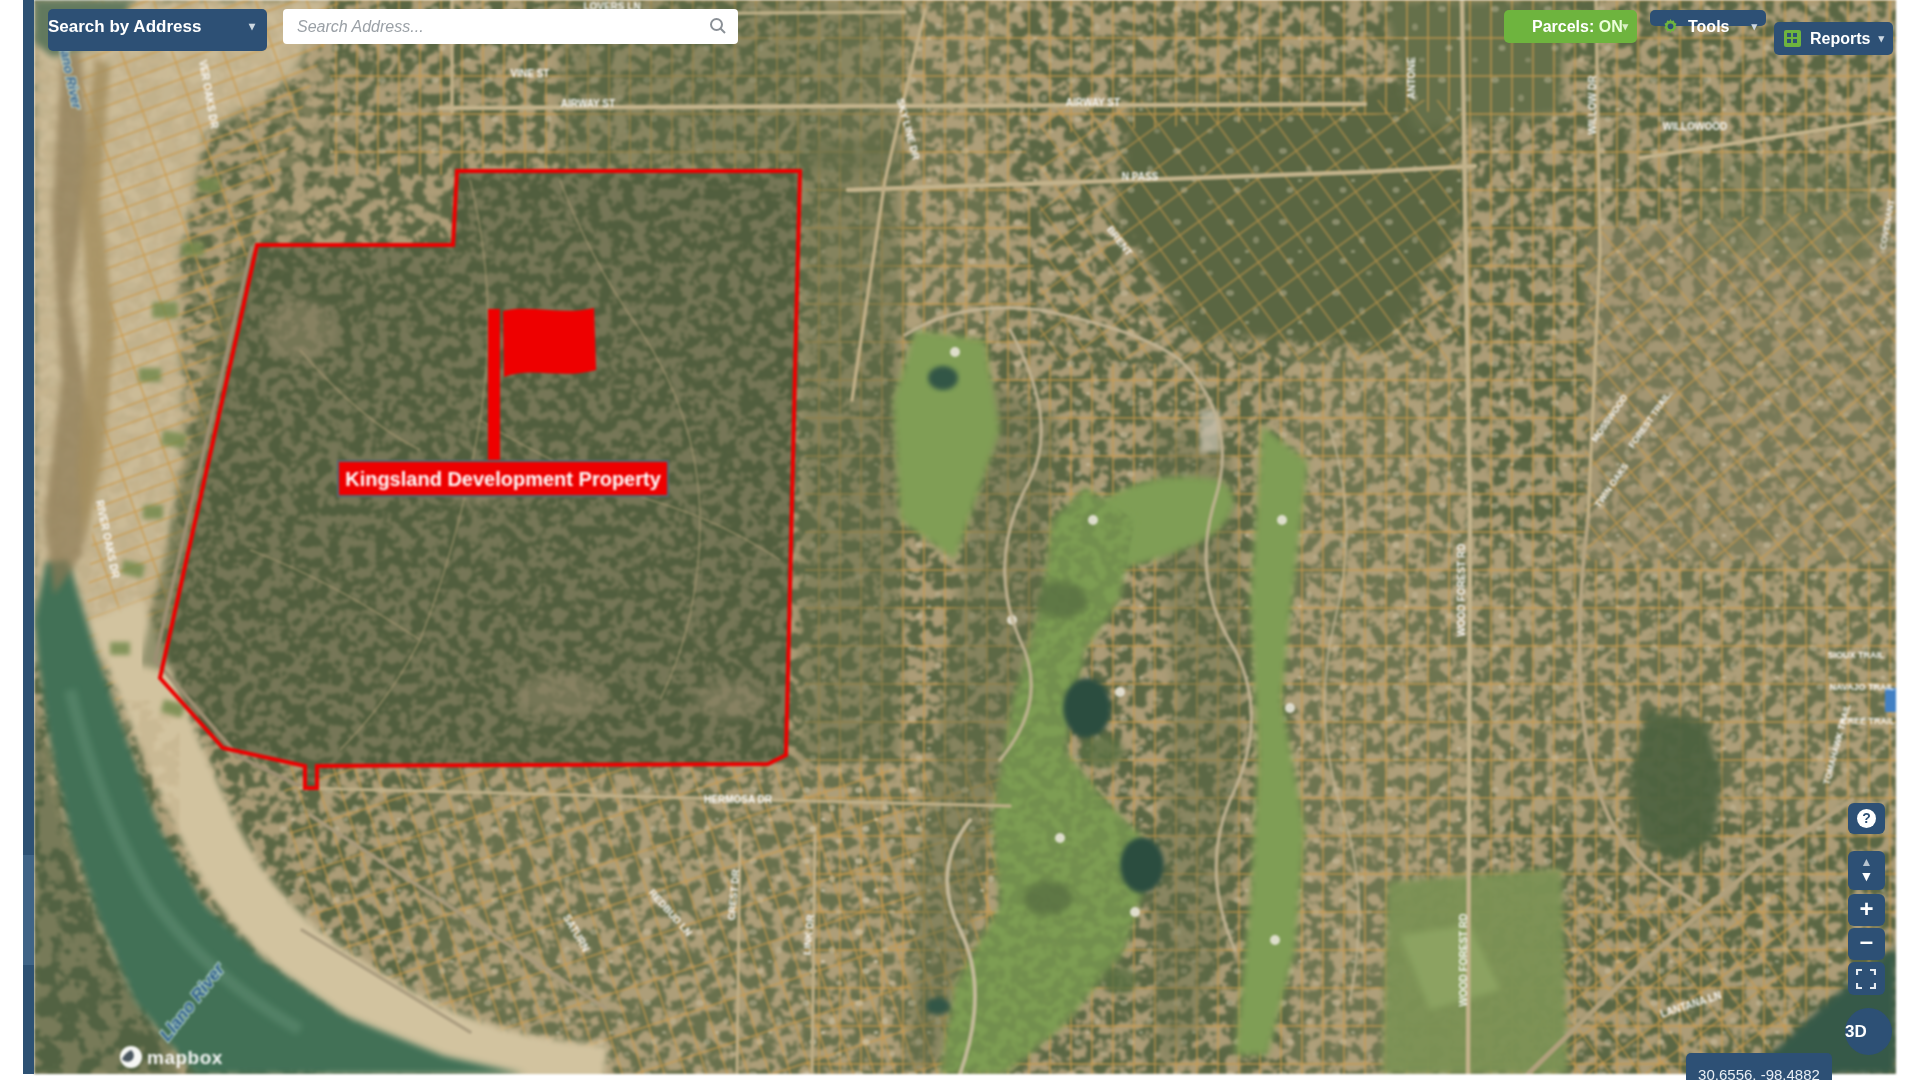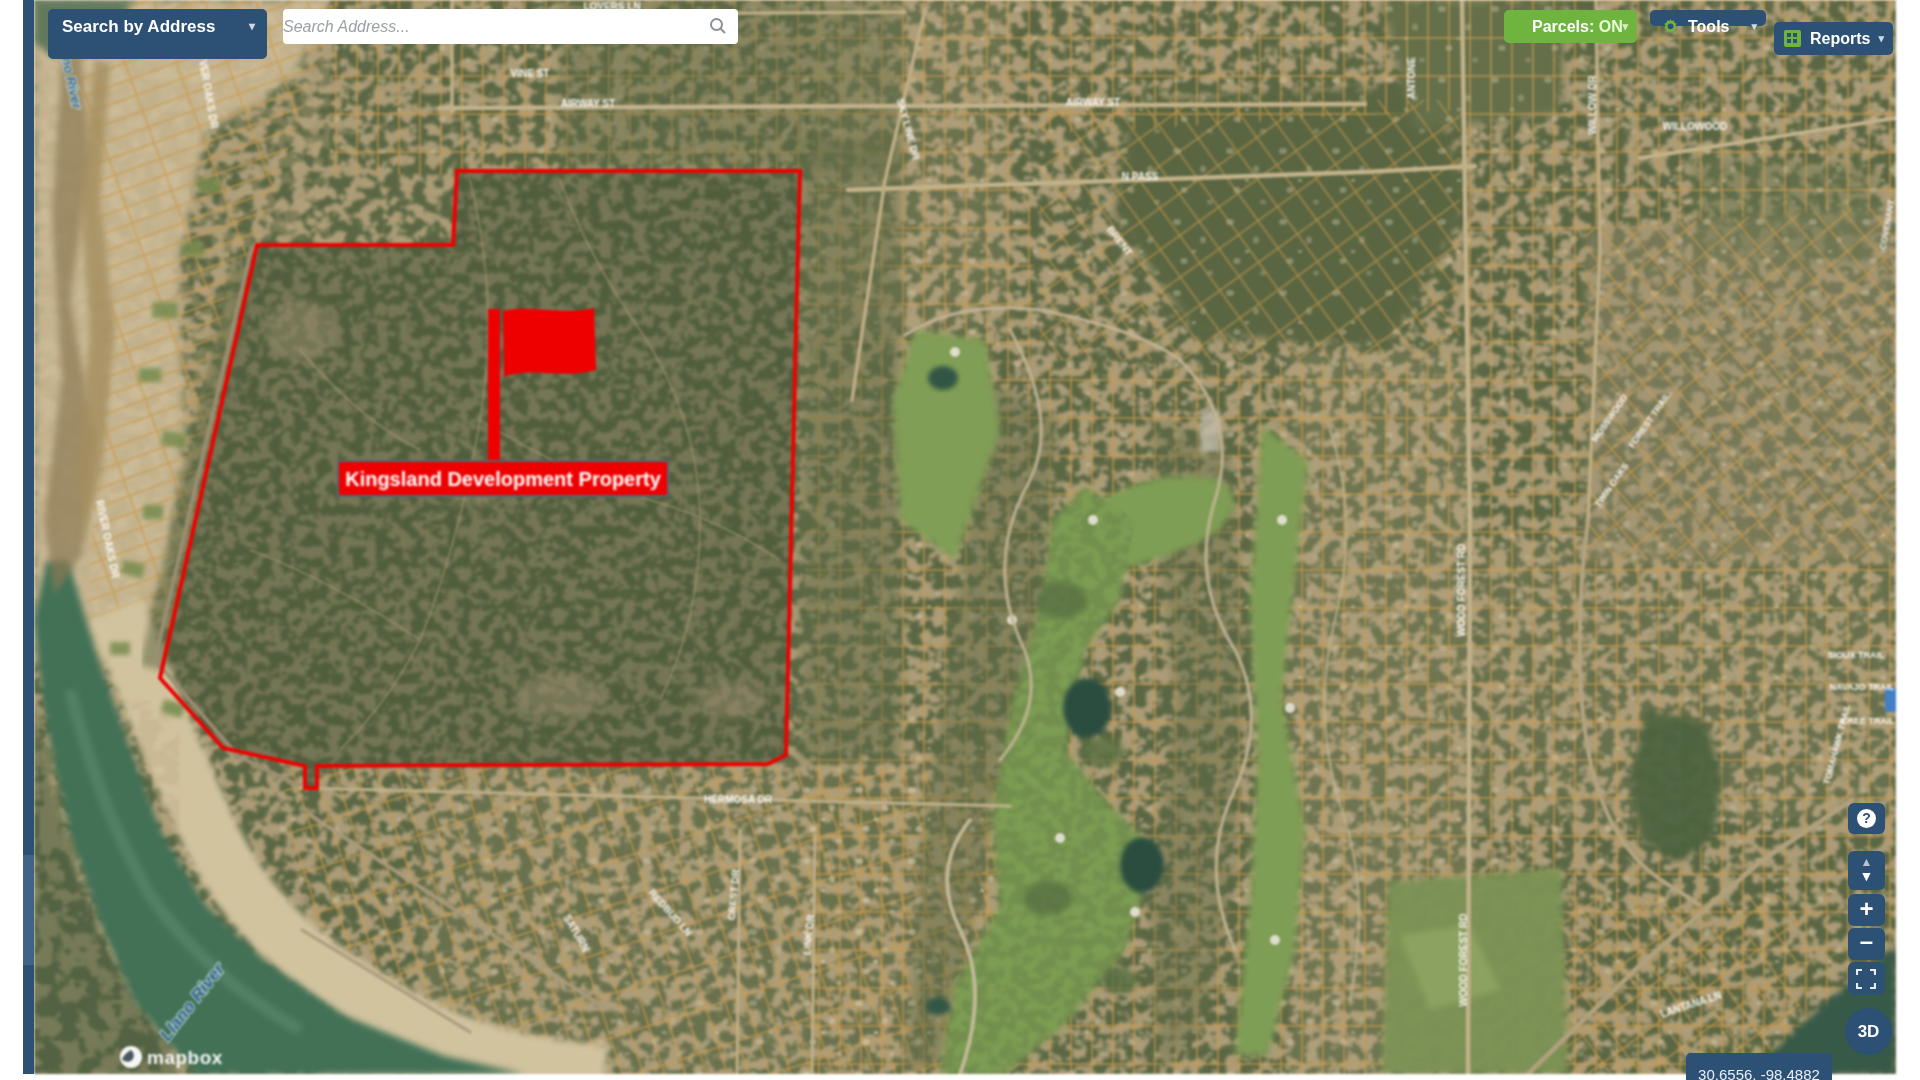--- a/index.html
+++ b/index.html
@@ -309,23 +309,23 @@
     <circle cx="131" cy="1057" r="11" fill="#ffffff"></circle>
     <path d="M131,1050 c3,2 4,7 1,10 c-3,3 -8,2 -10,-1 c2,-4 5,-7 9,-9 Z" fill="#4a5662"></path>
     <text x="147" y="1064" fill="#ffffff" font-size="19" font-weight="bold" letter-spacing="0.5">mapbox</text>
   </g>
 </g>
 </svg>
 
 <div style="position:absolute;left:23px;top:0;width:11px;height:1074px;background:#2d5173;"></div>
 <div style="position:absolute;left:23px;top:855px;width:11px;height:110px;background:#3f6486;"></div>
 
-<div class="btn" style="left:48px;top:9px;width:219px;height:50px;background:#2d5075;font-size:17px;line-height:35px;padding-left:14px;">Search by Address<span style="position:absolute;right:12px;top:0;font-size:12px;color:#cdd8e2;">▾</span></div>
-
-<div class="btn" style="left:283px;top:9px;width:455px;height:35px;background:#ffffff;border-radius:4px;color:#9aa0a6;font-style:italic;font-weight:normal;font-size:16px;line-height:35px;padding-left:0;">Search Address...
+<div class="btn" style="left:48px;top:9px;width:219px;height:42px;background:#2d5075;font-size:17px;line-height:35px;">Search by Address<span style="position:absolute;right:12px;top:0;font-size:12px;color:#cdd8e2;">▾</span></div>
+
+<div class="btn" style="left:283px;top:9px;width:455px;height:35px;background:#ffffff;border-radius:4px;color:#9aa0a6;font-style:italic;font-weight:normal;font-size:16px;line-height:35px;padding-left:14px;">Search Address...
   <svg style="position:absolute;right:10px;top:7px;" width="20" height="20" viewBox="0 0 20 20">
         <circle cx="8.5" cy="8.5" r="5.5" fill="none" stroke="#8a9096" stroke-width="2"></circle>
         <line x1="12.5" y1="12.5" x2="17" y2="17" stroke="#8a9096" stroke-width="2"></line>
       </svg>
 </div>
 
 <div class="btn" style="left:1504px;top:10px;width:133px;height:33px;background:#6eb43e;font-size:16px;line-height:33px;text-align:left;padding-left:28px;">Parcels: <span style="color:#eaffd8;">ON</span><span style="position:absolute;right:9px;top:0;font-size:11px;color:#d8eec4;">▾</span></div>
 
 <div class="btn" style="left:1650px;top:10px;width:116px;height:16px;background:#2d5075;font-size:16px;line-height:33px;">
   <svg style="position:absolute;left:11px;top:7px;" width="19" height="19" viewBox="0 0 20 20">
@@ -361,14 +361,14 @@
   <svg style="position:absolute;left:8px;top:7px;" width="20" height="20" viewBox="0 0 20 20" fill="none" stroke="#e6ecf2" stroke-width="2.2">
         <path d="M1,6 L1,1 L6,1"></path>
         <path d="M14,1 L19,1 L19,6"></path>
         <path d="M19,14 L19,19 L14,19"></path>
         <path d="M6,19 L1,19 L1,14"></path>
       </svg>
 </div>
 
 <div class="btn" style="left:1686px;top:1016px;width:146px;height:44px;background:#2d5075;border-radius:5px;color:#e8eef4;font-weight:normal;font-size:15px;text-align:center;line-height:44px;margin-top:37px;">30.6556, -98.4882</div>
 
-<div class="btn" style="left:1845px;top:1008px;width:47px;height:47px;background:#2d5075;border-radius:50%;color:#fff;font-size:17px;text-align:center;line-height:47px;">3D</div>
+<div class="btn" style="left:1845px;top:1008px;width:47px;height:47px;background:#2d5075;border-radius:50%;color:#fff;font-size:17px;text-align:left;line-height:47px;">3D</div>
 </div>
 
 </body></html>

